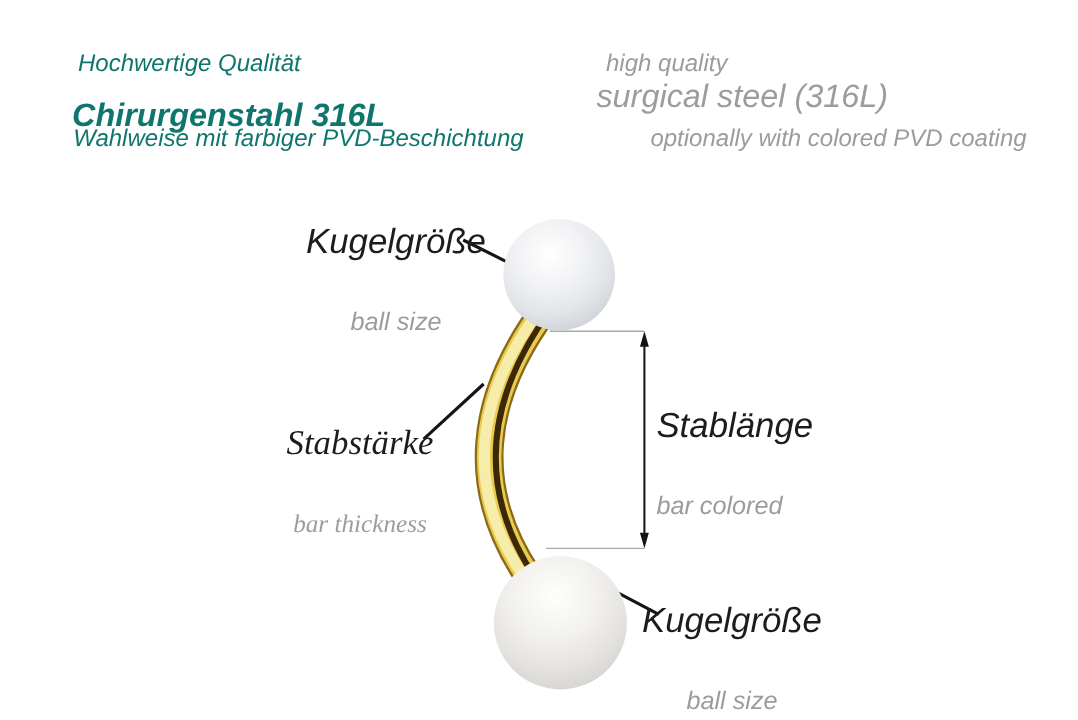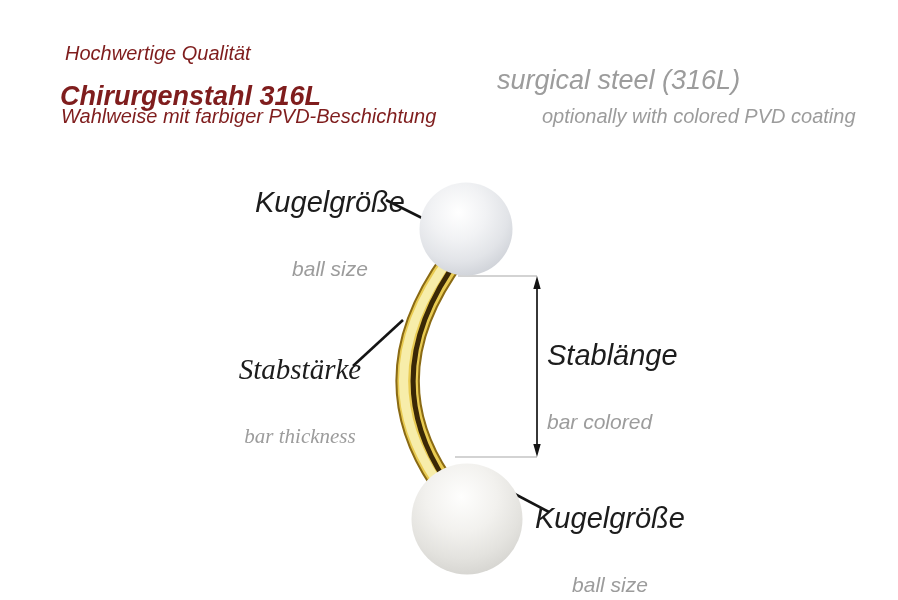--- a/index.html
+++ b/index.html
@@ -1,21 +1,21 @@
 <!DOCTYPE html>
 <html><head>
 <meta charset="utf-8">
 <style>
   html,body{margin:0;padding:0;background:#fff;}
   .canvas{
     position:relative;width:898px;height:600px;background:#ffffff;
     overflow:hidden;font-family:"Liberation Sans",sans-serif;font-style:italic;
   }
   .abs{position:absolute;white-space:nowrap;}
-  .de{color:#7f1d1d;}
+  .de{color:#0f766e;}
   .en{color:#9c9c9c;}
   .hdr-small{font-size:20px;line-height:1.1;}
   .hdr-big{font-size:27px;line-height:1.1;}
   .lbl-de{font-size:29px;line-height:1.25;color:#1c1c1c;}
   .lbl-en{font-size:21px;line-height:1.25;color:#9c9c9c;margin-top:36px;}
   .lbl-block{position:absolute;text-align:center;}
   .lbl-block.left{text-align:left;}
   svg{position:absolute;left:0;top:0;}
 </style>
 </head>
@@ -61,20 +61,21 @@
     </g>
 
     <circle cx="466" cy="229" r="46.5" fill="url(#pearlTop)"></circle>
     <circle cx="467" cy="519" r="55.5" fill="url(#pearlBottom)"></circle>
   </svg>
 
   <div class="abs de hdr-small" style="left:65px;top:42px;">Hochwertige Qualität</div>
   <div class="abs de hdr-big" style="left:60px;top:82px;font-weight:bold;">Chirurgenstahl 316L</div>
   <div class="abs de hdr-small" style="left:61px;top:105px;">Wahlweise mit farbiger PVD-Beschichtung</div>
 
+  <div class="abs en hdr-small" style="left:505px;top:42px;">high quality</div>
   <div class="abs en hdr-big" style="left:497px;top:66px;">surgical steel (316L)</div>
   <div class="abs en hdr-small" style="left:514px;top:105px;margin-left:28px;">optionally with colored PVD coating</div>
 
   <div class="lbl-block" style="left:252px;top:184px;width:156px;">
     <div class="lbl-de">Kugelgröße</div>
     <div class="lbl-en">ball size</div>
   </div>
 
   <div class="lbl-block" style="left:222px;top:351px;width:156px;font-family:Liberation Serif, serif;">
     <div class="lbl-de">Stabstärke</div>

